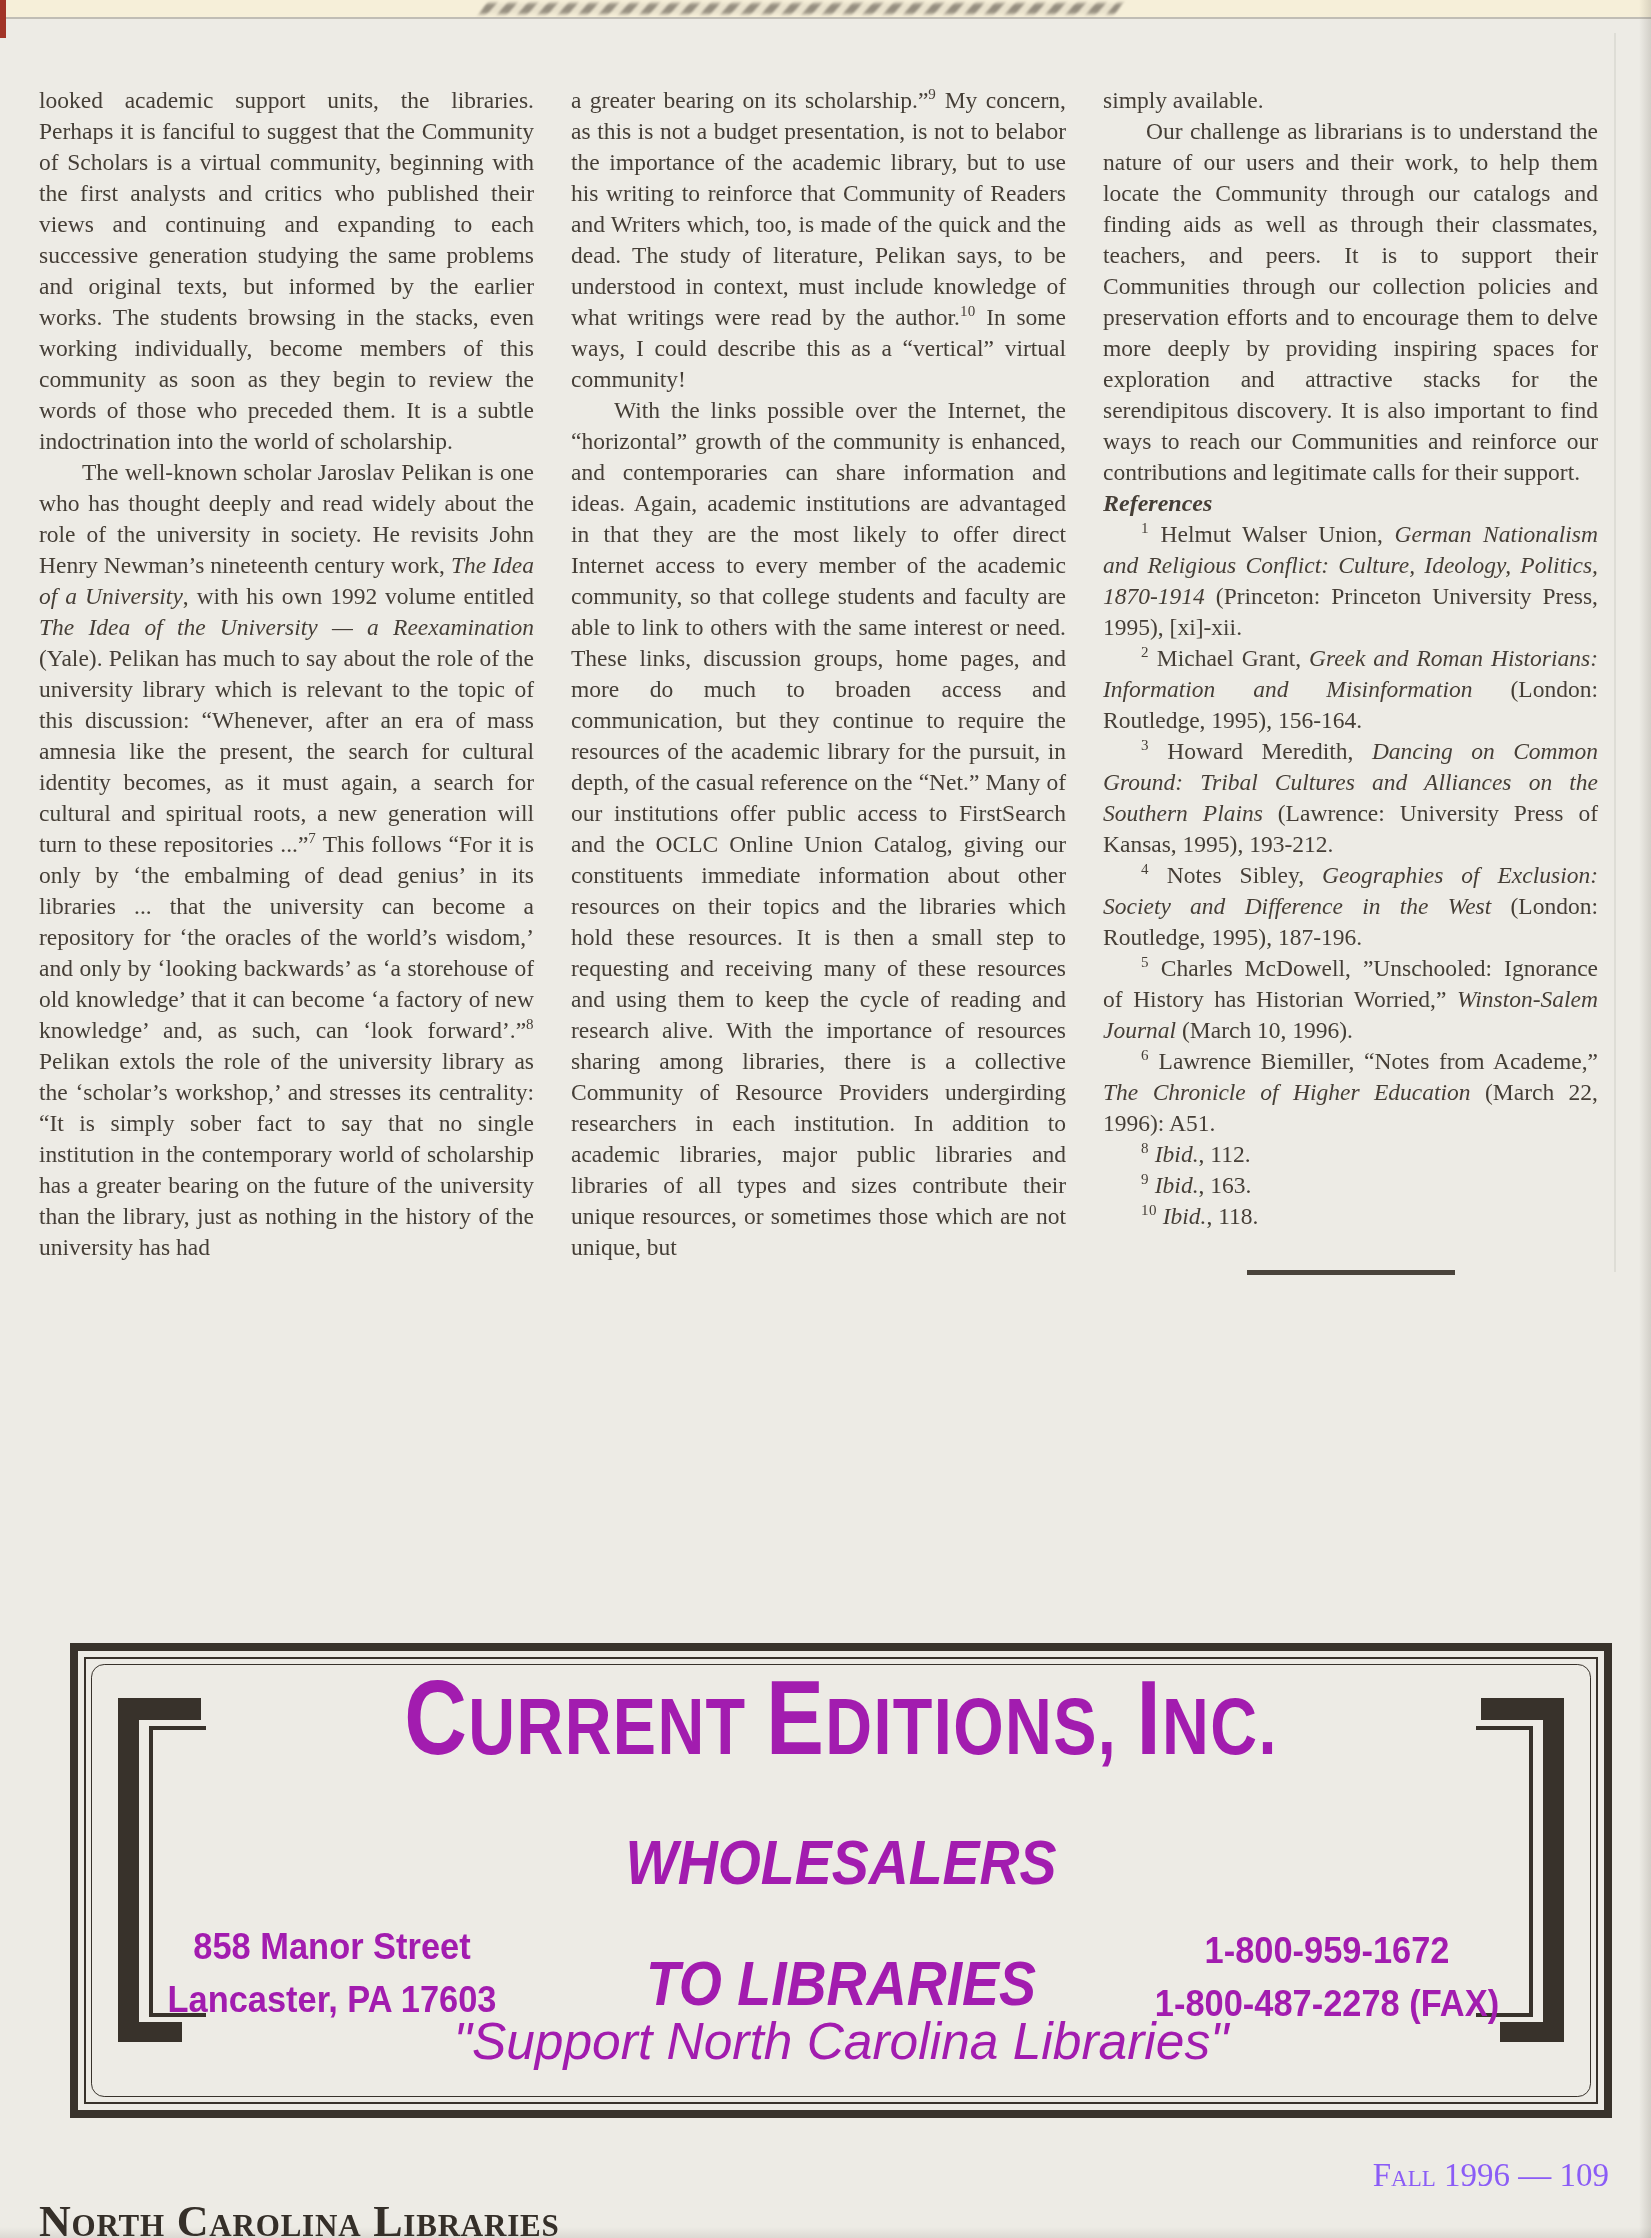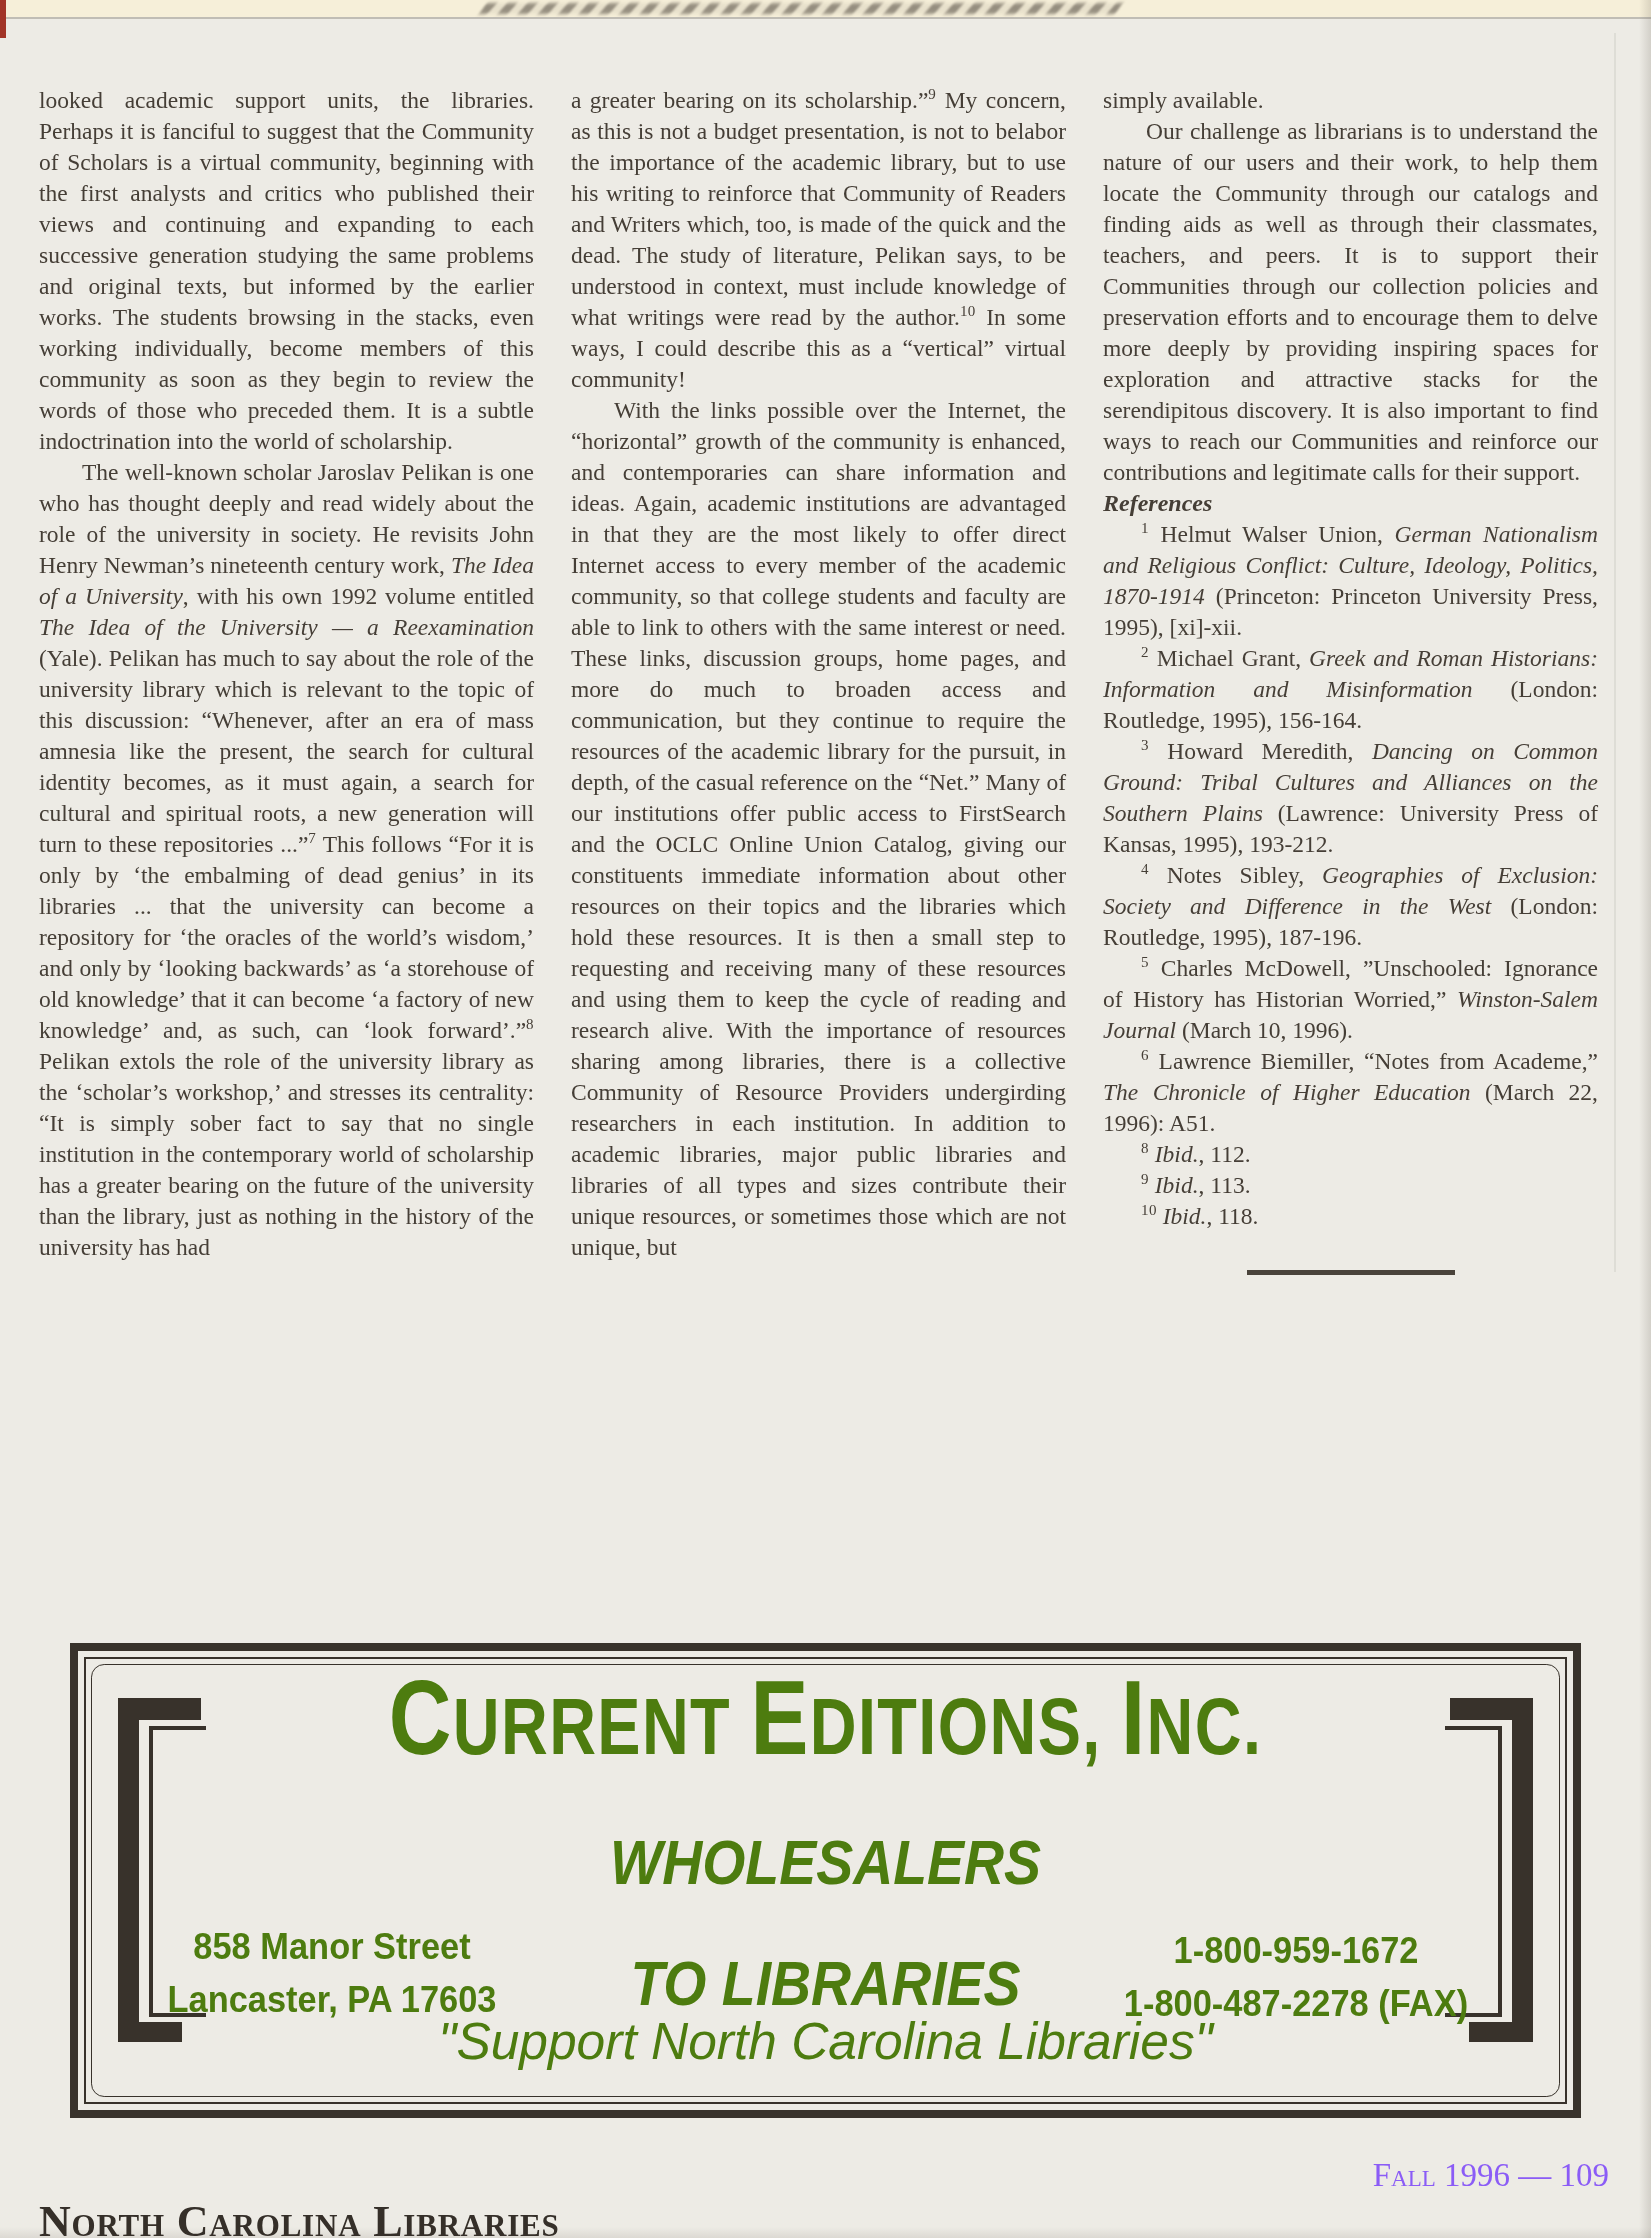--- a/index.html
+++ b/index.html
@@ -37,21 +37,21 @@
   p.ref{text-indent:38px;}
   .refs-heading{font-weight:bold;font-style:italic;margin-top:30px;font-size:24px;}
   sup{font-size:0.64em;line-height:0;vertical-align:super;letter-spacing:0.4px;}
   .r-i{font-style:italic;}
   .r-big{font-size:1.34em;line-height:0;}
   .end-rule{width:208px;border-top:5px solid #4a433b;margin:38px auto 0;}
 
   
   .ad{
     position:absolute;left:70px;top:1643px;width:1511px;height:475px;
-    color:#4d7c0f;font-family:"Liberation Sans", sans-serif;
+    color:#a21caf;font-family:"Liberation Sans", sans-serif;padding-left:31px;
   }
   .ad-border-outer{position:absolute;inset:0;border:8.3px solid #38322b;}
   .ad-border-mid{position:absolute;inset:14px;border:2.5px solid #38322b;}
   .ad-border-inner{position:absolute;inset:20.6px;border:1.7px solid #38322b;border-radius:13.2px;}
   .bracket{position:absolute;top:55px;bottom:76px;width:111px;}
   .bracket.left{left:36px;}
   .bracket.right{right:36px;transform:scaleX(-1);}
   .bracket .bar{position:absolute;left:11.6px;top:0;bottom:0;width:21.5px;background:#38322b;}
   .bracket .bar::before{content:"";position:absolute;left:0;top:0;width:83px;height:21.5px;background:#38322b;}
   .bracket .bar::after{content:"";position:absolute;left:0;bottom:0;width:64px;height:20px;background:#38322b;}
@@ -126,21 +126,21 @@
 
       <p class="refs-heading">References</p>
 
       <p class="ref"><sup>1</sup><span> Helmut Walser Union, </span><span class="r-i">German Nationalism and Religious Conflict: Culture, Ideology, Politics, 1870-1914</span><span> (Princeton: Princeton University Press, 1995), [xi]-xii.</span></p>
       <p class="ref"><sup>2</sup><span> Michael Grant, </span><span class="r-i">Greek and Roman Historians: Information and Misinformation</span><span> (London: Routledge, 1995), 156-164.</span></p>
       <p class="ref"><sup>3</sup><span> Howard Meredith, </span><span class="r-i">Dancing on Common Ground: Tribal Cultures and Alliances on the Southern Plains</span><span> (Lawrence: University Press of Kansas, 1995), 193-212.</span></p>
       <p class="ref"><sup>4</sup><span> Notes Sibley, </span><span class="r-i">Geographies of Exclusion: Society and Difference in the West</span><span> (London: Routledge, 1995), 187-196.</span></p>
       <p class="ref"><sup>5</sup><span> Charles McDowell, ”Unschooled: Ignorance of History has Historian Worried,” </span><span class="r-i">Winston-Salem Journal</span><span> (March 10, 1996).</span></p>
       <p class="ref"><sup>6</sup><span> Lawrence Biemiller, “Notes from Academe,” </span><span class="r-i">The Chronicle of Higher Education</span><span> (March 22, 1996): A51.</span></p>
       <p class="ref"><sup>8</sup><span> </span><span class="r-i">Ibid.</span><span>, 112.</span></p>
-      <p class="ref"><sup>9</sup><span> </span><span class="r-i">Ibid.</span><span>, 113.</span></p>
+      <p class="ref"><sup>9</sup><span> </span><span class="r-i">Ibid.</span><span>, 163.</span></p>
       <p class="ref"><sup>10</sup><span> </span><span class="r-i">Ibid.</span><span>, 118.</span></p>
 
       <div class="end-rule"></div>
     </div>
   </div>
 
   <div class="ad">
     <div class="ad-border-outer"></div>
     <div class="ad-border-mid"></div>
     <div class="ad-border-inner"></div>

